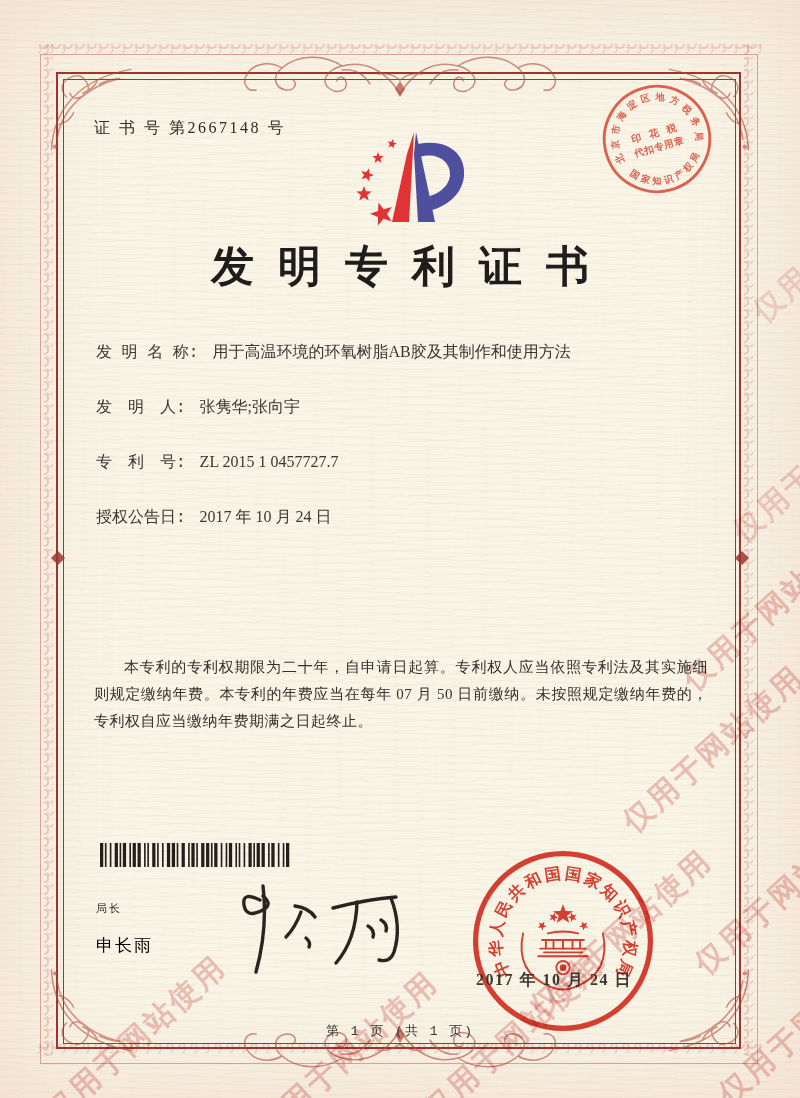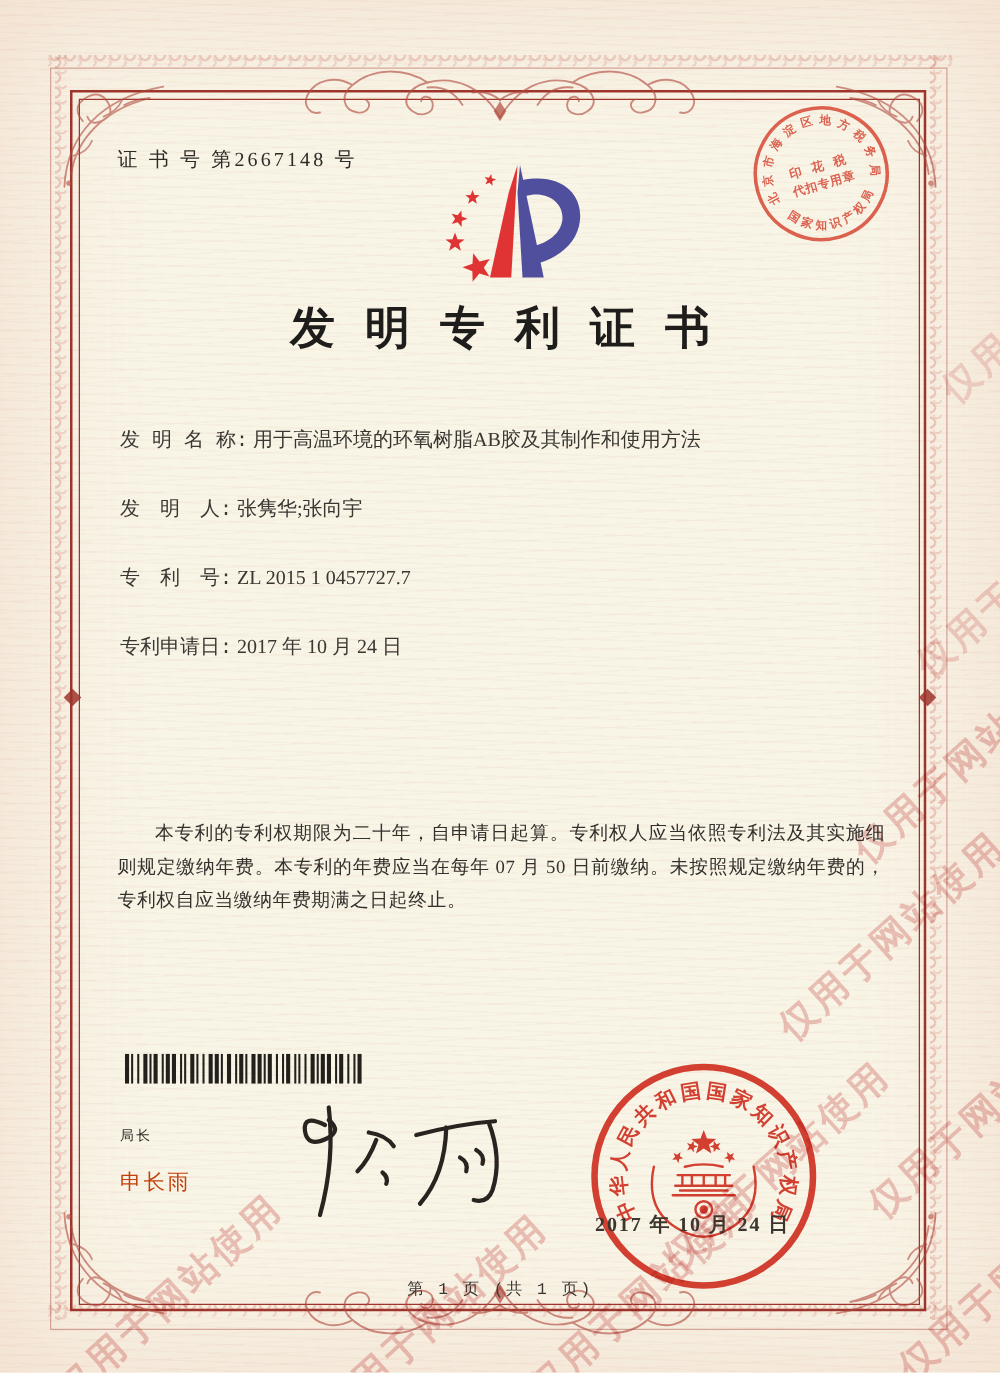--- a/index.html
+++ b/index.html
@@ -37,32 +37,32 @@
   .c-br{right:46px;bottom:40px;transform:scale(-1,-1);}
   .flourish{position:absolute;left:240px;width:320px;height:56px;z-index:3;}
   .fl-top{top:50px;}
   .fl-bottom{top:1018px;transform:rotate(180deg);}
   .diamond{position:absolute;width:10px;height:10px;background:#9e352c;transform:rotate(45deg);opacity:.85;z-index:3;}
   .d-left{left:53px;top:553px}.d-right{right:53px;top:553px}
 
   
   .cert-no{position:absolute;left:94px;top:118px;font-size:16px;letter-spacing:2.5px;color:#2f2c28;z-index:4;}
   .logo{position:absolute;left:330px;top:124px;z-index:4;}
-  .title{position:absolute;left:0;top:238px;width:100%;text-align:center;font-size:36px;font-weight:600;
+  .title{position:absolute;left:0;top:238px;width:100%;text-align:center;font-size:43px;font-weight:600;
     color:#1f1d1b;letter-spacing:24px;text-indent:24px;z-index:4;}
   .fields{position:absolute;left:96px;top:342px;z-index:4;}
   .field-row{height:20px;margin-bottom:35px;font-size:16px;color:#3a3733;white-space:nowrap;}
   .flabel{display:inline-block;min-width:86px;font-family:Liberation Mono, monospace;}
-  .fvalue{margin-left:0;}
+  .fvalue{margin-left:10px;}
   .paras{position:absolute;left:94px;top:654px;width:614px;z-index:4;font-size:15px;line-height:27px;
     color:#34312d;text-align:justify;letter-spacing:.5px;}
   .paras p{margin:0;text-indent:2em;}
   .barcode{position:absolute;left:100px;top:843px;z-index:4;}
   .sig-title{position:absolute;left:96px;top:901px;font-size:11px;color:#2f2c28;z-index:4;letter-spacing:2px;}
-  .sig-name{position:absolute;left:96px;top:934px;font-size:17px;color:#c2410c;z-index:4;letter-spacing:2px;}
+  .sig-name{position:absolute;left:96px;top:934px;font-size:17px;color:#000000;z-index:4;letter-spacing:2px;}
   .signature{position:absolute;left:205px;top:882px;z-index:4;}
   .seal{position:absolute;left:468px;top:846px;width:190px;height:190px;z-index:6;mix-blend-mode:multiply;opacity:.93;}
   .seal svg, .stamp svg{font-family:"Liberation Serif","DejaVu Serif",serif;}
   .seal-date{position:absolute;left:476px;top:970px;font-size:16px;letter-spacing:1.5px;color:#3c362e;z-index:7;font-weight:600;}
   .footer{position:absolute;left:0;top:1022px;width:100%;text-align:center;font-size:13px;color:#3a3733;letter-spacing:2px;z-index:4;font-family:Liberation Mono, monospace;}
   .stamp{position:absolute;left:600px;top:82px;width:114px;height:114px;z-index:6;transform:rotate(-16deg);mix-blend-mode:multiply;opacity:.9;}
   
   .wm{position:absolute;font-size:30px;font-weight:bold;color:#e08f8f;opacity:.5;white-space:nowrap;
     letter-spacing:3px;transform:rotate(-42deg);transform-origin:0 50%;z-index:5;mix-blend-mode:multiply;}
   .wm1{left:688px;top:664px}.wm2{left:628px;top:806px}.wm3{left:536px;top:990px}
@@ -148,21 +148,21 @@
     </div>
     <div class="field-row">
       <span class="flabel">发　明　人:</span>
       <span class="fvalue">张隽华;张向宇</span>
     </div>
     <div class="field-row">
       <span class="flabel">专　利　号:</span>
       <span class="fvalue">ZL 2015 1 0457727.7</span>
     </div>
     <div class="field-row">
-      <span class="flabel">专利申请日:</span>
+      <span class="flabel">授权公告日:</span>
       <span class="fvalue">2017 年 10 月 24 日</span>
     </div>
   </div>
 
   <div class="paras">
     <p>本专利的专利权期限为二十年，自申请日起算。专利权人应当依照专利法及其实施细则规定缴纳年费。本专利的年费应当在每年 07 月 50 日前缴纳。未按照规定缴纳年费的，专利权自应当缴纳年费期满之日起终止。</p>
   </div>
 
   <svg class="barcode" id="barcode-svg" width="200" height="24" viewBox="0 0 190 24" preserveAspectRatio="none">
       <rect x="0.00" y="0" width="3.10" height="24" fill="#23201c"></rect>

